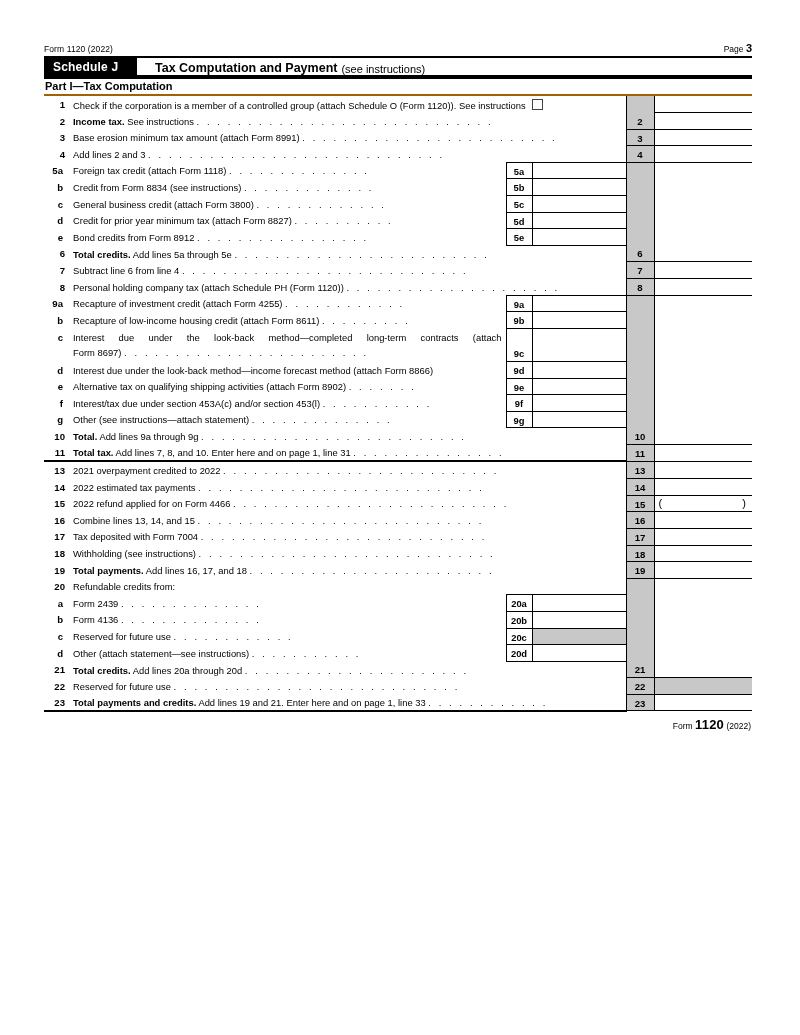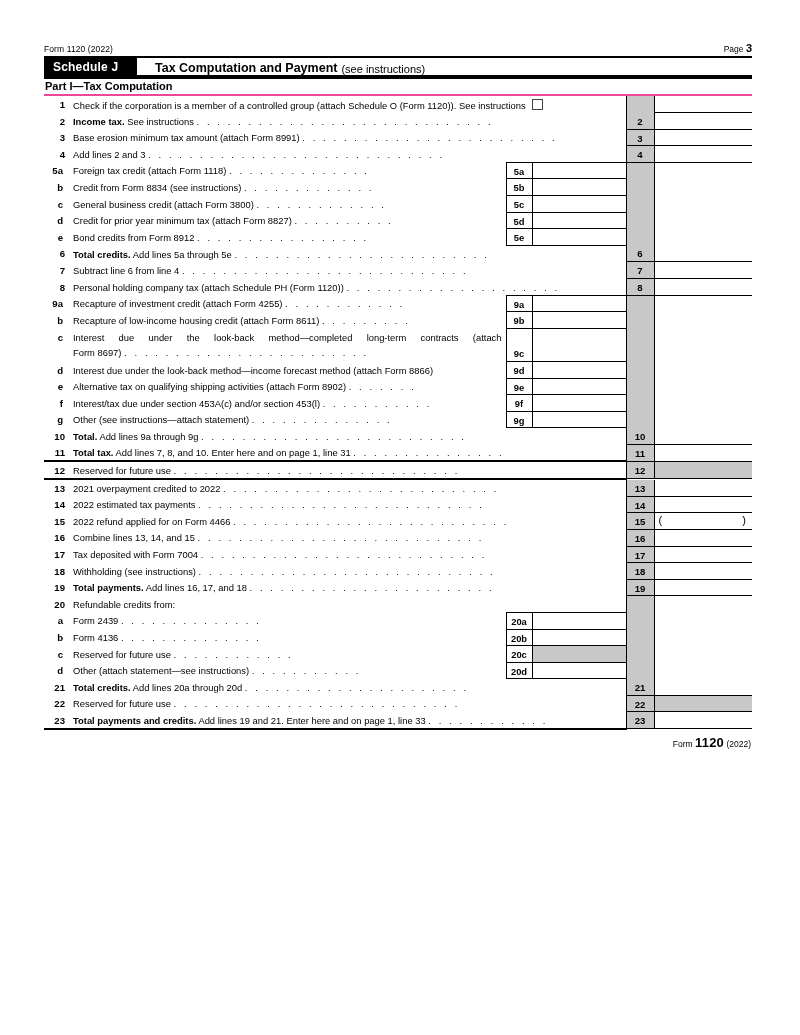--- a/index.html
+++ b/index.html
@@ -64,21 +64,21 @@
   .schedbar .title .sub {
     font-weight: normal;
     font-size: 11px;
     margin-left: 4px;
   }
 
   
   .partbar {
     font-size: 11px;
     font-weight: bold;
-    border-bottom: 2px solid #ec4899;
+    border-bottom: 2px solid #a16207;
     padding: 1px 0 1px 1px;
     line-height: 13px;
   }
 
   
   table.grid {
     border-collapse: collapse;
     width: 708px;
     table-layout: fixed;
     font-size: 9.4px;
@@ -396,49 +396,31 @@
     <tr class="row">
       <td class="no thickb">11</td>
       <td class="desc thickb" colspan="3"><b>Total tax.</b> <span>Add lines 7, 8, and 10. Enter here and on page 1, line 31</span> <span class="leader">.   .   .   .   .   .   .   .   .   .   .   .   .   .   .</span></td>
       <td class="amtlbl gray thickb">11</td>
       <td class="amtcell thickb"></td>
     </tr>
   </tbody>
     </table>
 
 
+
+
   <table class="grid">
     <colgroup>
       <col class="c-no">
         <col class="c-desc">
         <col class="c-sl">
         <col class="c-sa">
         <col class="c-gr">
         <col class="c-amt">
     </colgroup>
-    <tbody>
-        <tr class="row">
-      <td class="no thickb">12</td>
-      <td class="desc thickb" colspan="3"><span>Reserved for future use</span> <span class="leader">.   .   .   .   .   .   .   .   .   .   .   .   .   .   .   .   .   .   .   .   .   .   .   .   .   .   .   .</span></td>
-      <td class="amtlbl gray thickb">12</td>
-      <td class="grayamt thickb"></td>
-    </tr>
-  </tbody>
-    </table>
-
-
-  <table class="grid">
-    <colgroup>
-      <col class="c-no">
-        <col class="c-desc">
-        <col class="c-sl">
-        <col class="c-sa">
-        <col class="c-gr">
-        <col class="c-amt">
-    </colgroup>
 
     <tbody>
         <tr class="row">
       <td class="no">13</td>
       <td class="desc" colspan="3"><span>2021 overpayment credited to 2022</span> <span class="leader">.   .   .   .   .   .   .   .   .   .   .   .   .   .   .   .   .   .   .   .   .   .   .   .   .   .   .</span></td>
       <td class="amtlbl gray">13</td>
       <td class="amtcell"></td>
     </tr>
 
     <tr class="row">

